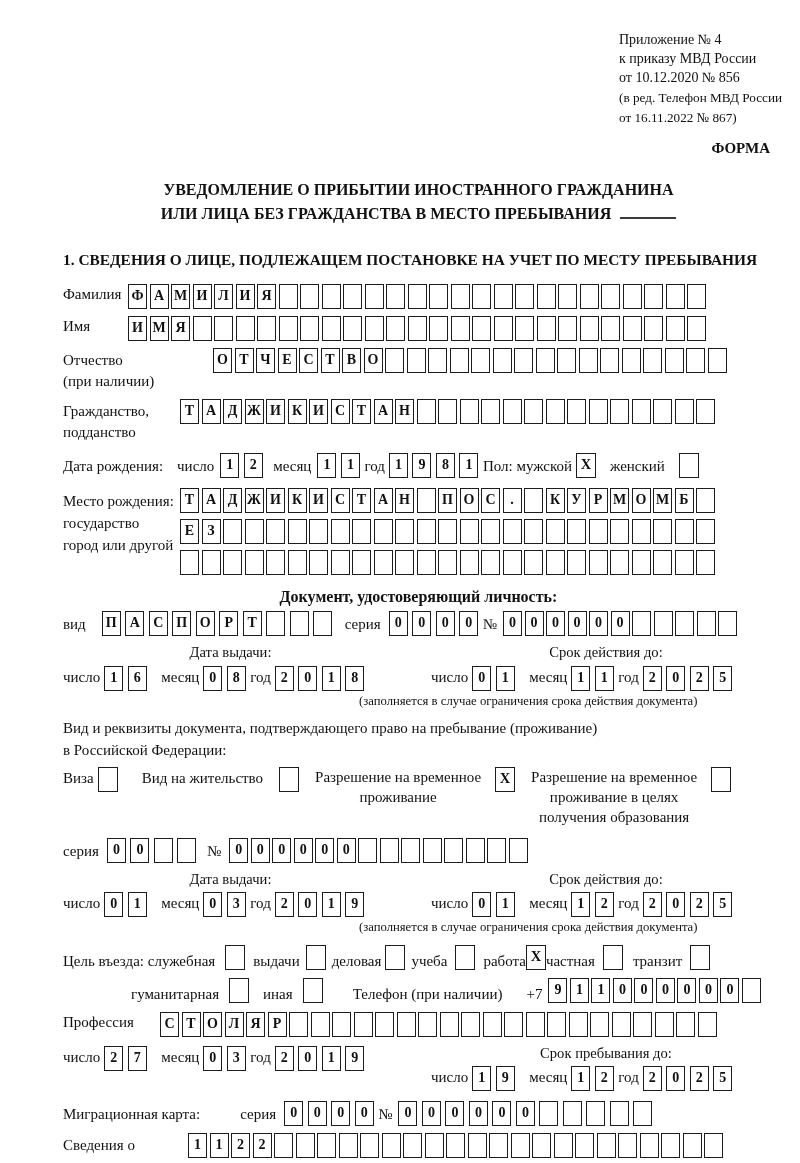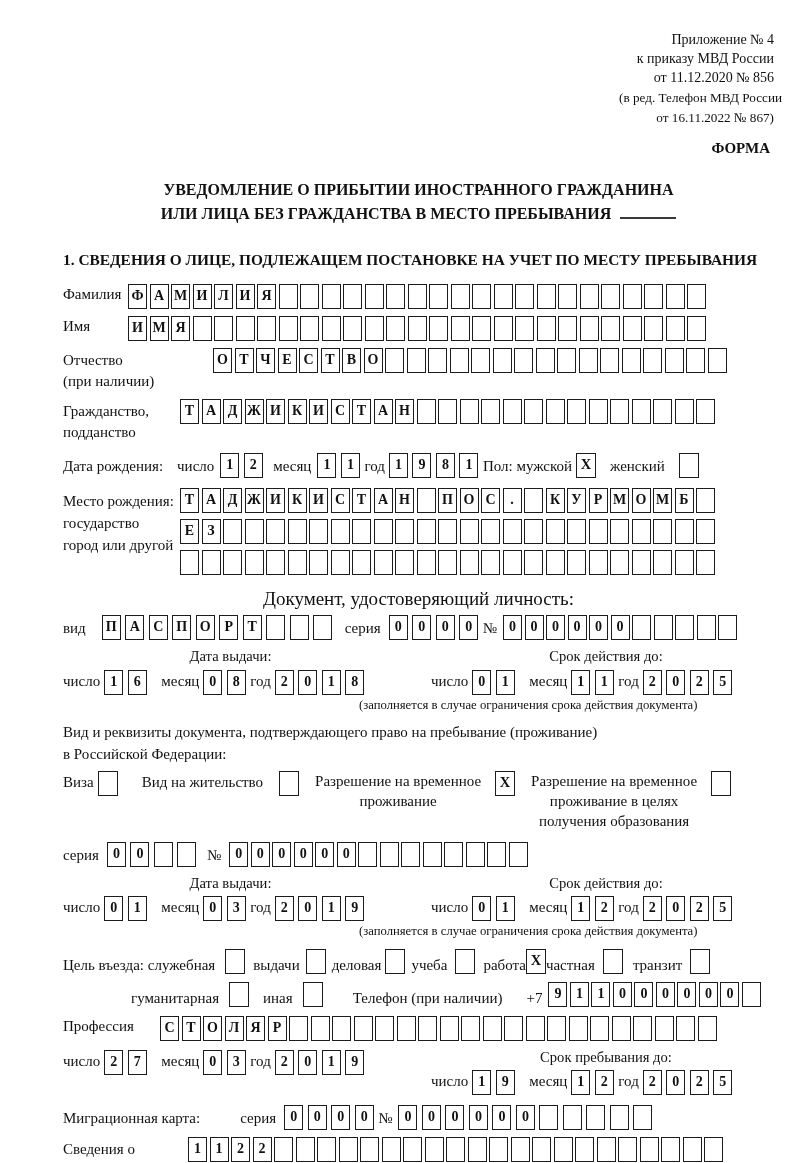--- a/index.html
+++ b/index.html
@@ -5,21 +5,21 @@
   * { box-sizing: border-box; }
   html, body { margin: 0; padding: 0; }
   body {
     width: 800px; height: 1163px; background: #ffffff; color: #111;
     font-family: "Liberation Serif", "DejaVu Serif", serif;
     font-size: 15px; overflow: hidden;
   }
   .page { width: 800px; height: 1163px; padding: 30px 26px 0 63px; overflow: hidden; }
 
   
-  .hdr { margin-left: 556px; width: 155px; text-align: right; }
+  .hdr { margin-left: 556px; width: 155px; }
   .hdr .l1 { font-size: 14px; line-height: 19px; white-space: nowrap; }
   .hdr .l2 { font-size: 13.2px; line-height: 18px; white-space: nowrap; margin-top: 2px; }
   .form-label { text-align: right; font-weight: bold; font-size: 15px; margin-top: 13px; padding-right: 4px; }
 
   .title { text-align: center; font-weight: bold; font-size: 16px; line-height: 24px; margin-top: 21px; white-space: nowrap; }
   .title-underline { display: inline-block; width: 56px; height: 13px; border-bottom: 2.2px solid #3a3a3a; margin-left: 9px; }
 
   .sec-heading { font-weight: bold; font-size: 15.4px; margin-top: 25px; white-space: nowrap; }
 
   
@@ -40,21 +40,21 @@
   .flabel { flex: 0 0 auto; padding-top: 3px; }
   .w65  { width: 65px; }
   .w117 { width: 117px; }
   .w142 { width: 150px; }
   .w97  { width: 97px; }
   .lbl2 { line-height: 21px; padding-top: 3px; }
 
   .bp-labels { flex: 0 0 117px; line-height: 22px; padding-top: 3px; }
   .bp-cells .cells { display: block; margin-bottom: 5px; }
 
-  .doc-heading { text-align: center; font-weight: normal; font-size: 19px; margin-top: 8px; margin-bottom: 4px; }
+  .doc-heading { text-align: center; font-weight: bold; font-size: 16px; margin-top: 8px; margin-bottom: 4px; }
 
   .inline-label { padding-top: 3px; flex: 0 0 auto; }
   .ml4 { margin-left: 4px; } .ml6 { margin-left: 6px; } .ml8 { margin-left: 8px; }
   .ml10 { margin-left: 10px; } .ml14 { margin-left: 14px; } .ml16 { margin-left: 16px; }
   .ml24 { margin-left: 24px; } .ml30 { margin-left: 30px; } .ml40 { margin-left: 40px; }
 
   .date-cols { display: flex; margin-top: 8px; }
   .date-col { flex: 0 0 auto; }
   .date-col.left { width: 335px; }
   .date-col.right { width: 350px; margin-left: 33px; }
@@ -78,21 +78,21 @@
   .lr-cells .cells { display: block; margin-bottom: 6px; }
 </style>
 </head>
 <body>
 
 <div class="page">
 
   <div class="hdr">
     <div class="l1">Приложение № 4</div>
     <div class="l1">к приказу МВД России</div>
-    <div class="l1">от 11.12.2020 № 856</div>
+    <div class="l1">от 10.12.2020 № 856</div>
     <div class="l2">(в ред. Телефон МВД России</div>
     <div class="l2">от 16.11.2022 № 867)</div>
   </div>
   <div class="form-label">ФОРМА</div>
 
   <div class="title">
     <div>УВЕДОМЛЕНИЕ О ПРИБЫТИИ ИНОСТРАННОГО ГРАЖДАНИНА</div>
     <div><span>ИЛИ ЛИЦА БЕЗ ГРАЖДАНСТВА В МЕСТО ПРЕБЫВАНИЯ</span><span class="title-underline"></span></div>
   </div>
 

